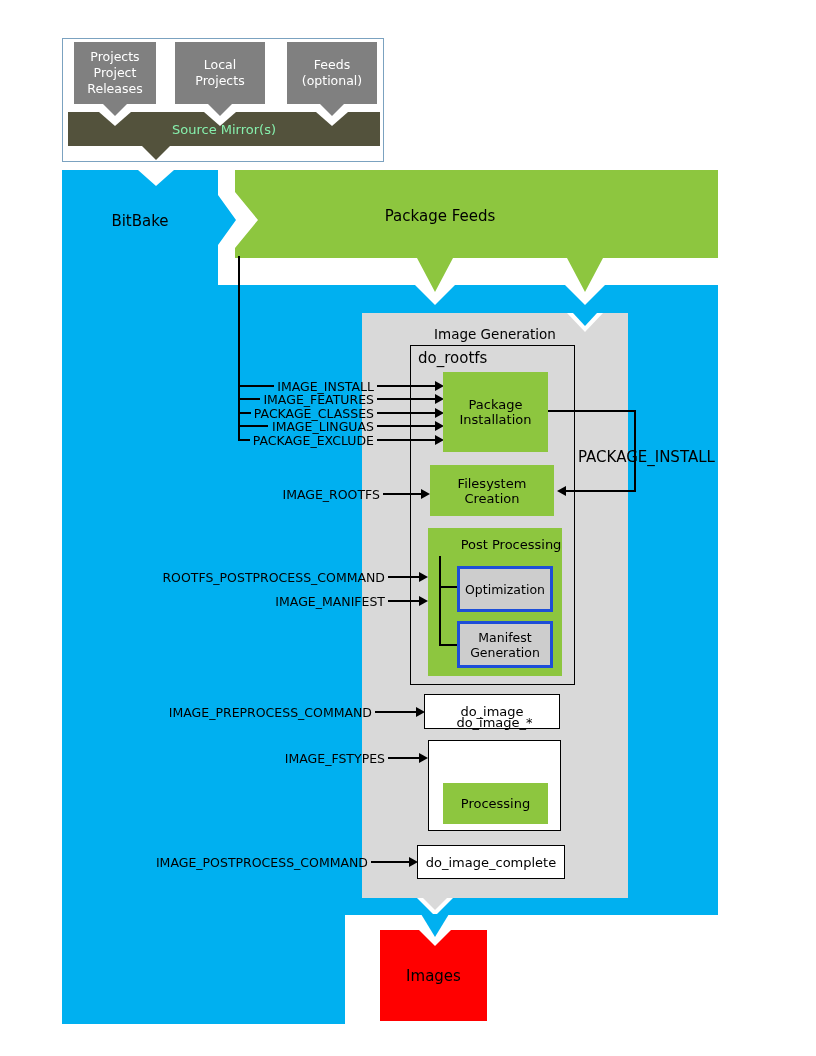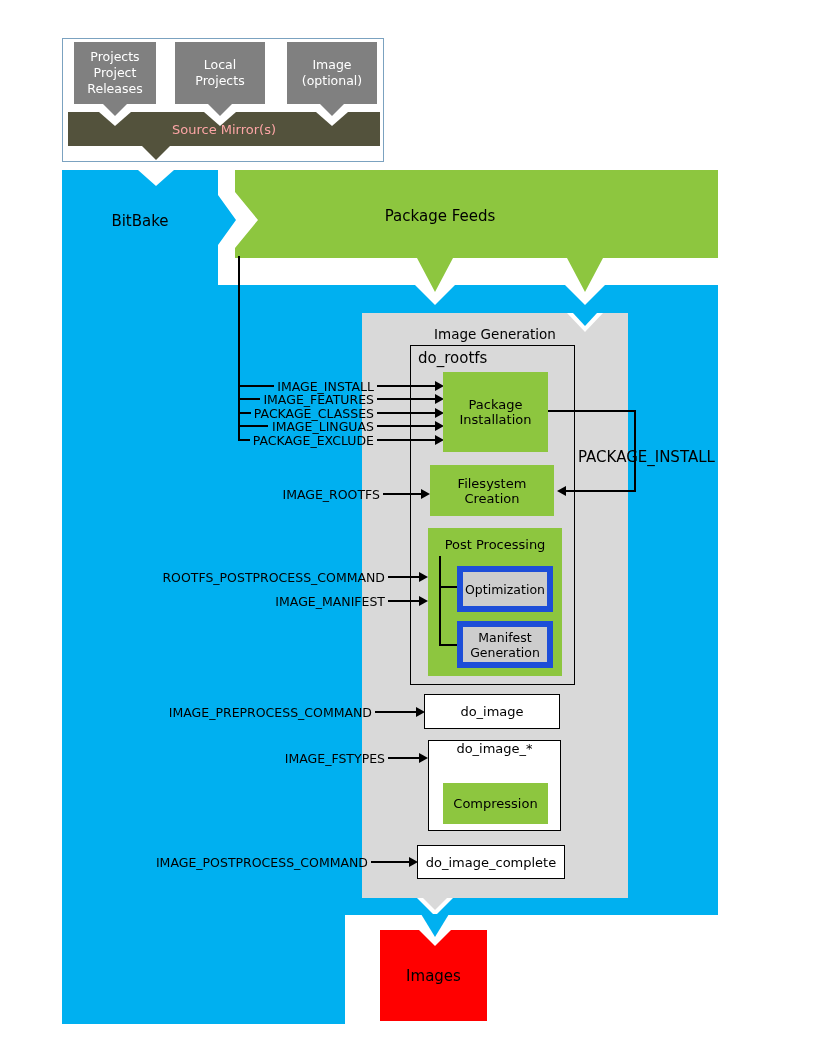--- a/index.html
+++ b/index.html
@@ -10,21 +10,21 @@
   .pre{white-space:pre-line}
   .bold{font-weight:normal}
   .lbl{font-size:15px;line-height:15px;white-space:nowrap}
   .lblr{font-size:12.5px;line-height:15px;white-space:nowrap;text-align:right}
   .hline,.vline{background:#000}
   .tri{width:0;height:0}
   .ah-r{width:0;height:0;border-top:5px solid transparent;border-bottom:5px solid transparent;border-left:9px solid #000}
   .ah-l{width:0;height:0;border-top:5px solid transparent;border-bottom:5px solid transparent;border-right:9px solid #000}
   .box{border:1px solid #000;box-sizing:border-box}
   .greenbox{background:var(--green,#8dc63f)}
-  .graybox{background:var(--innergray,#cdcdcd);border:6px solid #1d4ed8;box-sizing:border-box}
+  .graybox{background:var(--innergray,#cdcdcd);border:3px solid #1d4ed8;box-sizing:border-box}
   .whitebox{background:#fff}
   .srcbox{background:var(--boxgray,#808080);color:#fff;font-size:12.5px;line-height:1.3}
 </style>
 </head>
 <body>
 
 <div class="stage">
 
   <div class="abs" style="left:62px;top:285px;width:656px;height:630px;background:var(--blue,#00b0f0)"></div>
   <div class="abs" style="left:62px;top:170px;width:174px;height:116px;background:var(--blue,#00b0f0);
@@ -87,21 +87,21 @@
   <div class="abs lbl" style="left:578px;top:450px">PACKAGE_INSTALL</div>
 
   <div class="abs center pre greenbox" style="left:430px;top:465px;width:124px;height:51px;font-size:13px">Filesystem
 Creation</div>
 
   <div class="abs lblr" style="left:160px;top:487px;width:220px">IMAGE_ROOTFS</div>
   <div class="abs hline" style="left:383px;top:493px;width:38px;height:2px"></div>
   <div class="abs ah-r" style="left:421px;top:489px"></div>
 
   <div class="abs greenbox" style="left:428px;top:528px;width:134px;height:148px"></div>
-  <div class="abs" style="left:428px;top:537px;width:134px;text-align:center;font-size:13px">Post Processing</div>
+  <div class="abs" style="left:444px;top:537px;width:134px;text-align:center;font-size:13px">Post Processing</div>
   <div class="abs vline" style="left:439px;top:556px;width:2px;height:90px"></div>
   <div class="abs hline" style="left:439px;top:586px;width:19px;height:2px"></div>
   <div class="abs hline" style="left:439px;top:644px;width:19px;height:2px"></div>
   <div class="abs center graybox" style="left:457px;top:566px;width:96px;height:46px;font-size:12.5px">Optimization</div>
   <div class="abs center pre graybox" style="left:457px;top:621px;width:96px;height:47px;font-size:12.5px">Manifest
 Generation</div>
 
   <div class="abs lblr" style="left:145px;top:570px;width:240px">ROOTFS_POSTPROCESS_COMMAND</div>
   <div class="abs hline" style="left:388px;top:576px;width:31px;height:2px"></div>
   <div class="abs ah-r" style="left:419px;top:572px"></div>
@@ -109,49 +109,49 @@
   <div class="abs lblr" style="left:165px;top:594px;width:220px">IMAGE_MANIFEST</div>
   <div class="abs hline" style="left:388px;top:600px;width:31px;height:2px"></div>
   <div class="abs ah-r" style="left:419px;top:596px"></div>
 
   <div class="abs lblr" style="left:132px;top:705px;width:240px">IMAGE_PREPROCESS_COMMAND</div>
   <div class="abs center box whitebox" style="left:424px;top:694px;width:136px;height:35px;font-size:13px">do_image</div>
   <div class="abs hline" style="left:375px;top:711px;width:41px;height:2px"></div>
   <div class="abs ah-r" style="left:416px;top:707px"></div>
 
   <div class="abs box whitebox" style="left:428px;top:740px;width:133px;height:91px"></div>
-  <div class="abs" style="left:428px;top:741px;width:133px;text-align:center;font-size:13px">do_image_*</div>
-  <div class="abs center greenbox" style="left:443px;top:783px;width:105px;height:41px;font-size:13px">Compression</div>
+  <div class="abs" style="left:428px;top:715px;width:133px;text-align:center;font-size:13px">do_image_*</div>
+  <div class="abs center greenbox" style="left:443px;top:783px;width:105px;height:41px;font-size:13px">Processing</div>
   <div class="abs lblr" style="left:165px;top:751px;width:220px">IMAGE_FSTYPES</div>
   <div class="abs hline" style="left:388px;top:757px;width:31px;height:2px"></div>
   <div class="abs ah-r" style="left:419px;top:753px"></div>
 
   <div class="abs center box whitebox" style="left:417px;top:845px;width:148px;height:34px;font-size:13px">do_image_complete</div>
   <div class="abs lblr" style="left:128px;top:855px;width:240px">IMAGE_POSTPROCESS_COMMAND</div>
   <div class="abs hline" style="left:371px;top:861px;width:38px;height:2px"></div>
   <div class="abs ah-r" style="left:409px;top:857px"></div>
 
   <div class="abs tri" style="left:417px;top:898px;border-left:18px solid transparent;border-right:18px solid transparent;border-top:18px solid #fff"></div>
   <div class="abs tri" style="left:423px;top:898px;border-left:12px solid transparent;border-right:12px solid transparent;border-top:12px solid var(--panel,#d9d9d9)"></div>
 
   <div class="abs center bold" style="left:380px;top:930px;width:107px;height:91px;background:var(--red,#ff0000);font-size:15px">Images</div>
   <div class="abs tri" style="left:419px;top:930px;border-left:16px solid transparent;border-right:16px solid transparent;border-top:16px solid #fff"></div>
   <div class="abs tri" style="left:421px;top:914px;border-left:14px solid transparent;border-right:14px solid transparent;border-top:23px solid var(--blue,#00b0f0)"></div>
 
   <div class="abs" style="left:62px;top:38px;width:322px;height:124px;background:#fff;border:1px solid #7ba2c0;box-sizing:border-box"></div>
-  <div class="abs center" style="left:68px;top:112px;width:312px;height:34px;background:var(--darkbar,#53523c);color:#fca5a5;font-size:13px">Source Mirror(s)</div>
+  <div class="abs center" style="left:68px;top:112px;width:312px;height:34px;background:var(--darkbar,#53523c);color:#86efac;font-size:13px">Source Mirror(s)</div>
   <div class="abs tri" style="left:99px;top:112px;border-left:16px solid transparent;border-right:16px solid transparent;border-top:14px solid #fff"></div>
   <div class="abs tri" style="left:204px;top:112px;border-left:16px solid transparent;border-right:16px solid transparent;border-top:14px solid #fff"></div>
   <div class="abs tri" style="left:316px;top:112px;border-left:16px solid transparent;border-right:16px solid transparent;border-top:14px solid #fff"></div>
   <div class="abs tri" style="left:142px;top:146px;border-left:14px solid transparent;border-right:14px solid transparent;border-top:14px solid var(--darkbar,#53523c)"></div>
 
   <div class="abs center pre srcbox" style="left:74px;top:42px;width:82px;height:62px">Projects
 Project
 Releases</div>
   <div class="abs center pre srcbox" style="left:175px;top:42px;width:90px;height:62px">Local
 Projects</div>
-  <div class="abs center pre srcbox" style="left:287px;top:42px;width:90px;height:62px">Image
+  <div class="abs center pre srcbox" style="left:287px;top:42px;width:90px;height:62px">Feeds
 (optional)</div>
   <div class="abs tri" style="left:103px;top:104px;border-left:12px solid transparent;border-right:12px solid transparent;border-top:12px solid var(--boxgray,#808080)"></div>
   <div class="abs tri" style="left:208px;top:104px;border-left:12px solid transparent;border-right:12px solid transparent;border-top:12px solid var(--boxgray,#808080)"></div>
   <div class="abs tri" style="left:320px;top:104px;border-left:12px solid transparent;border-right:12px solid transparent;border-top:12px solid var(--boxgray,#808080)"></div>
 
 </div>
 
 </body></html>

